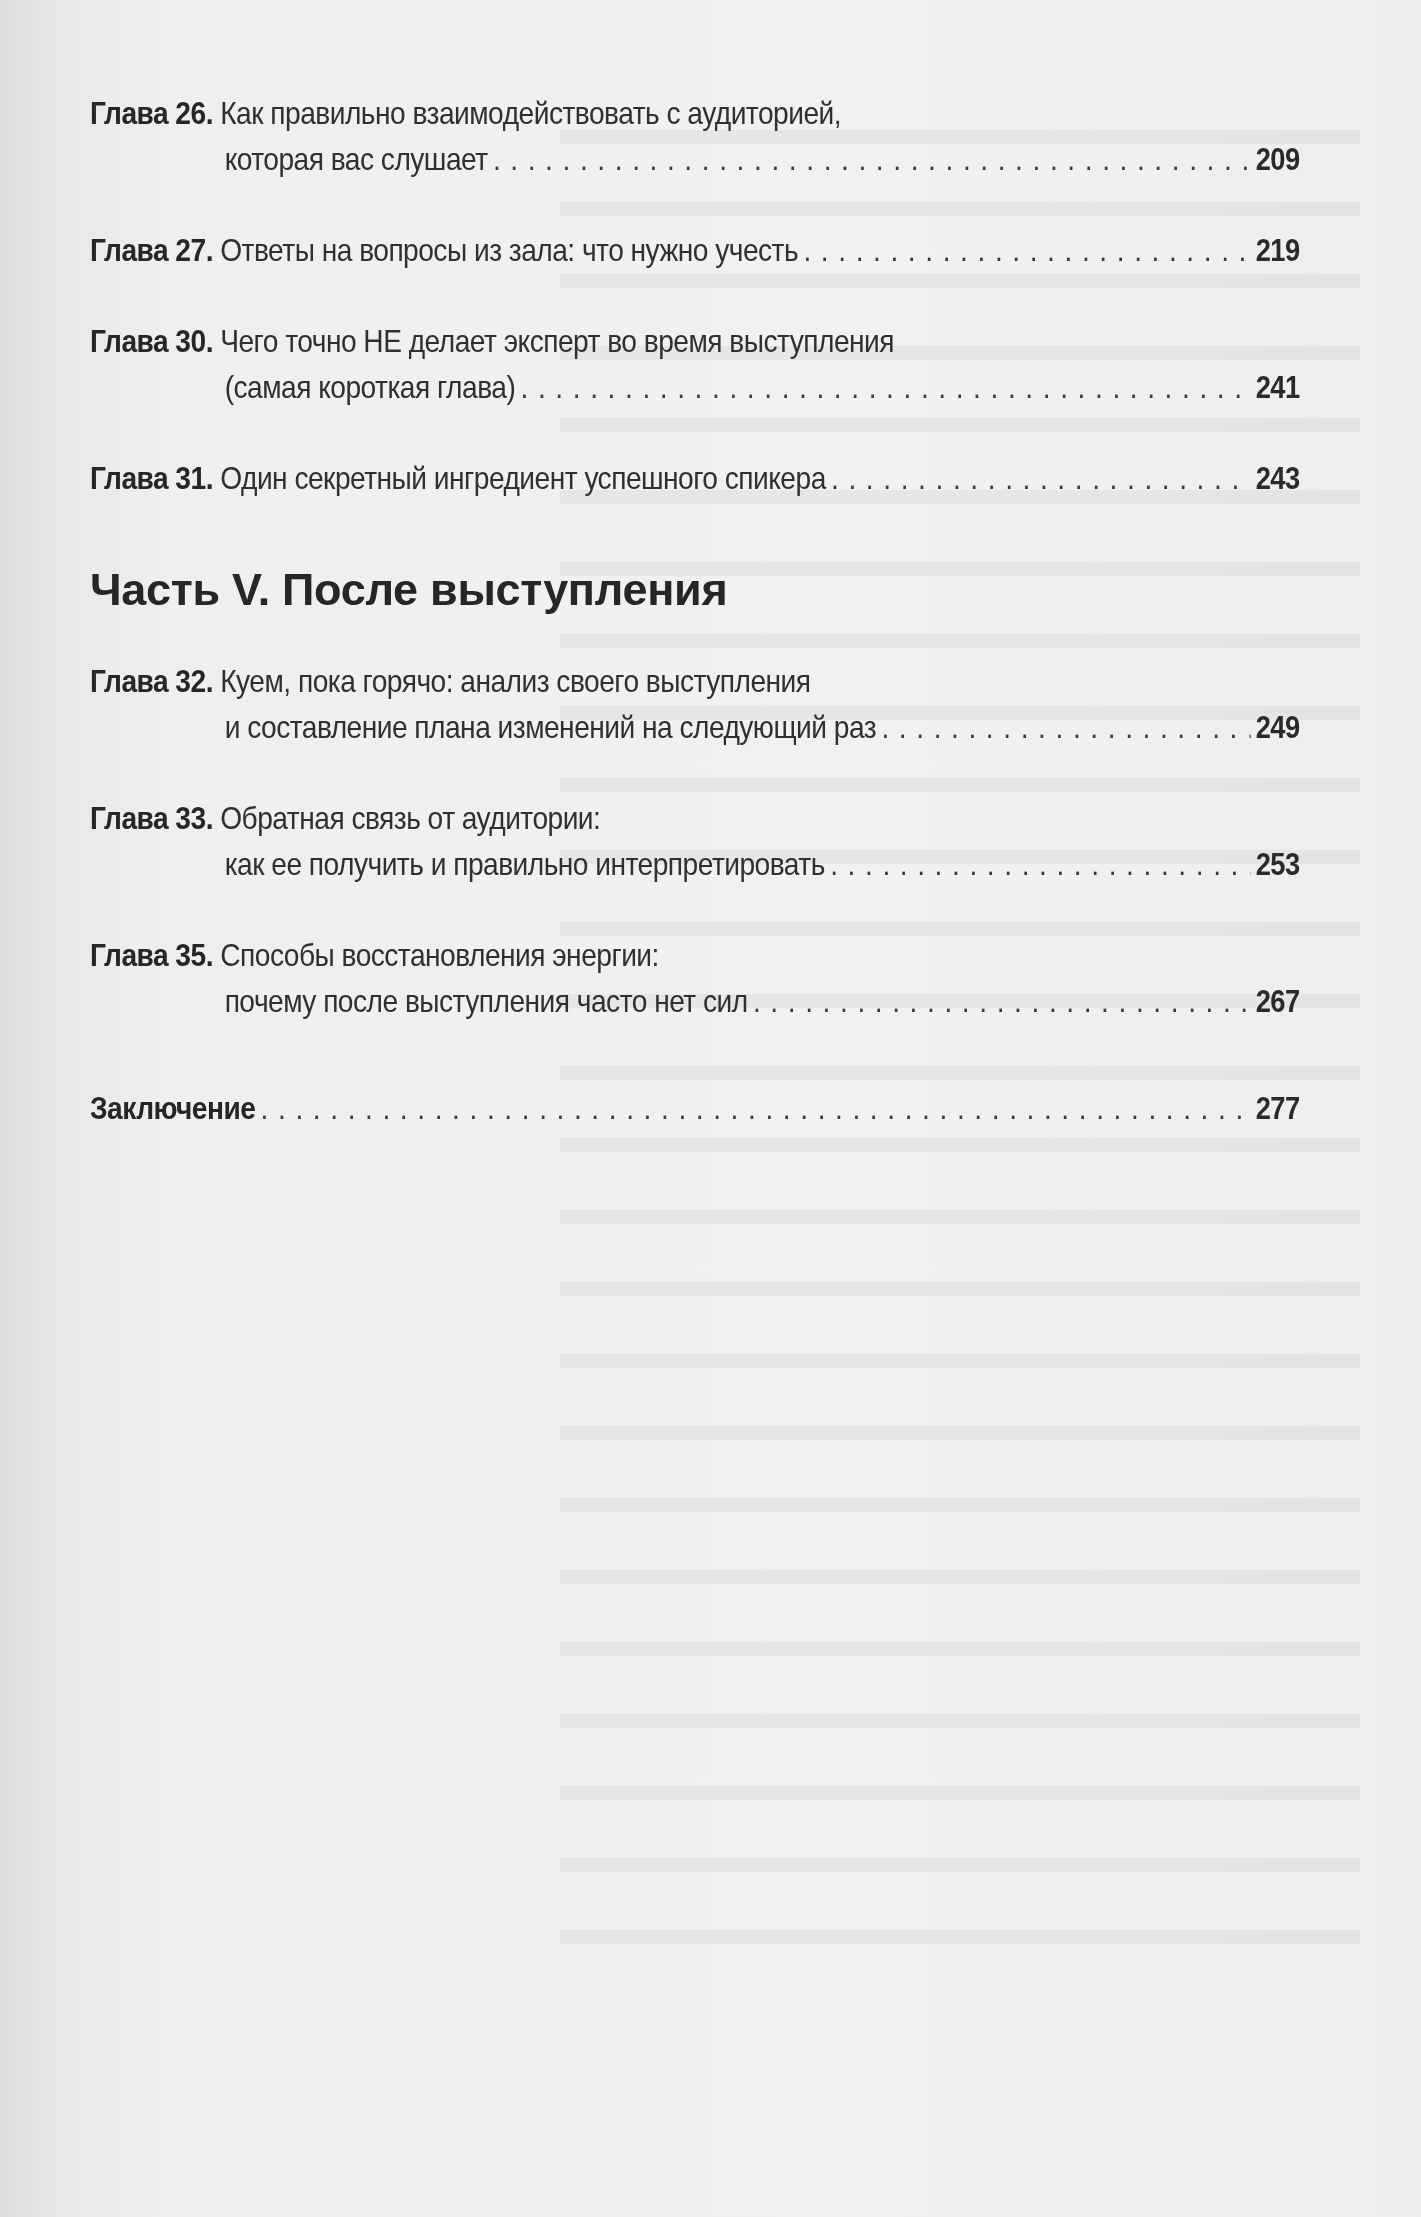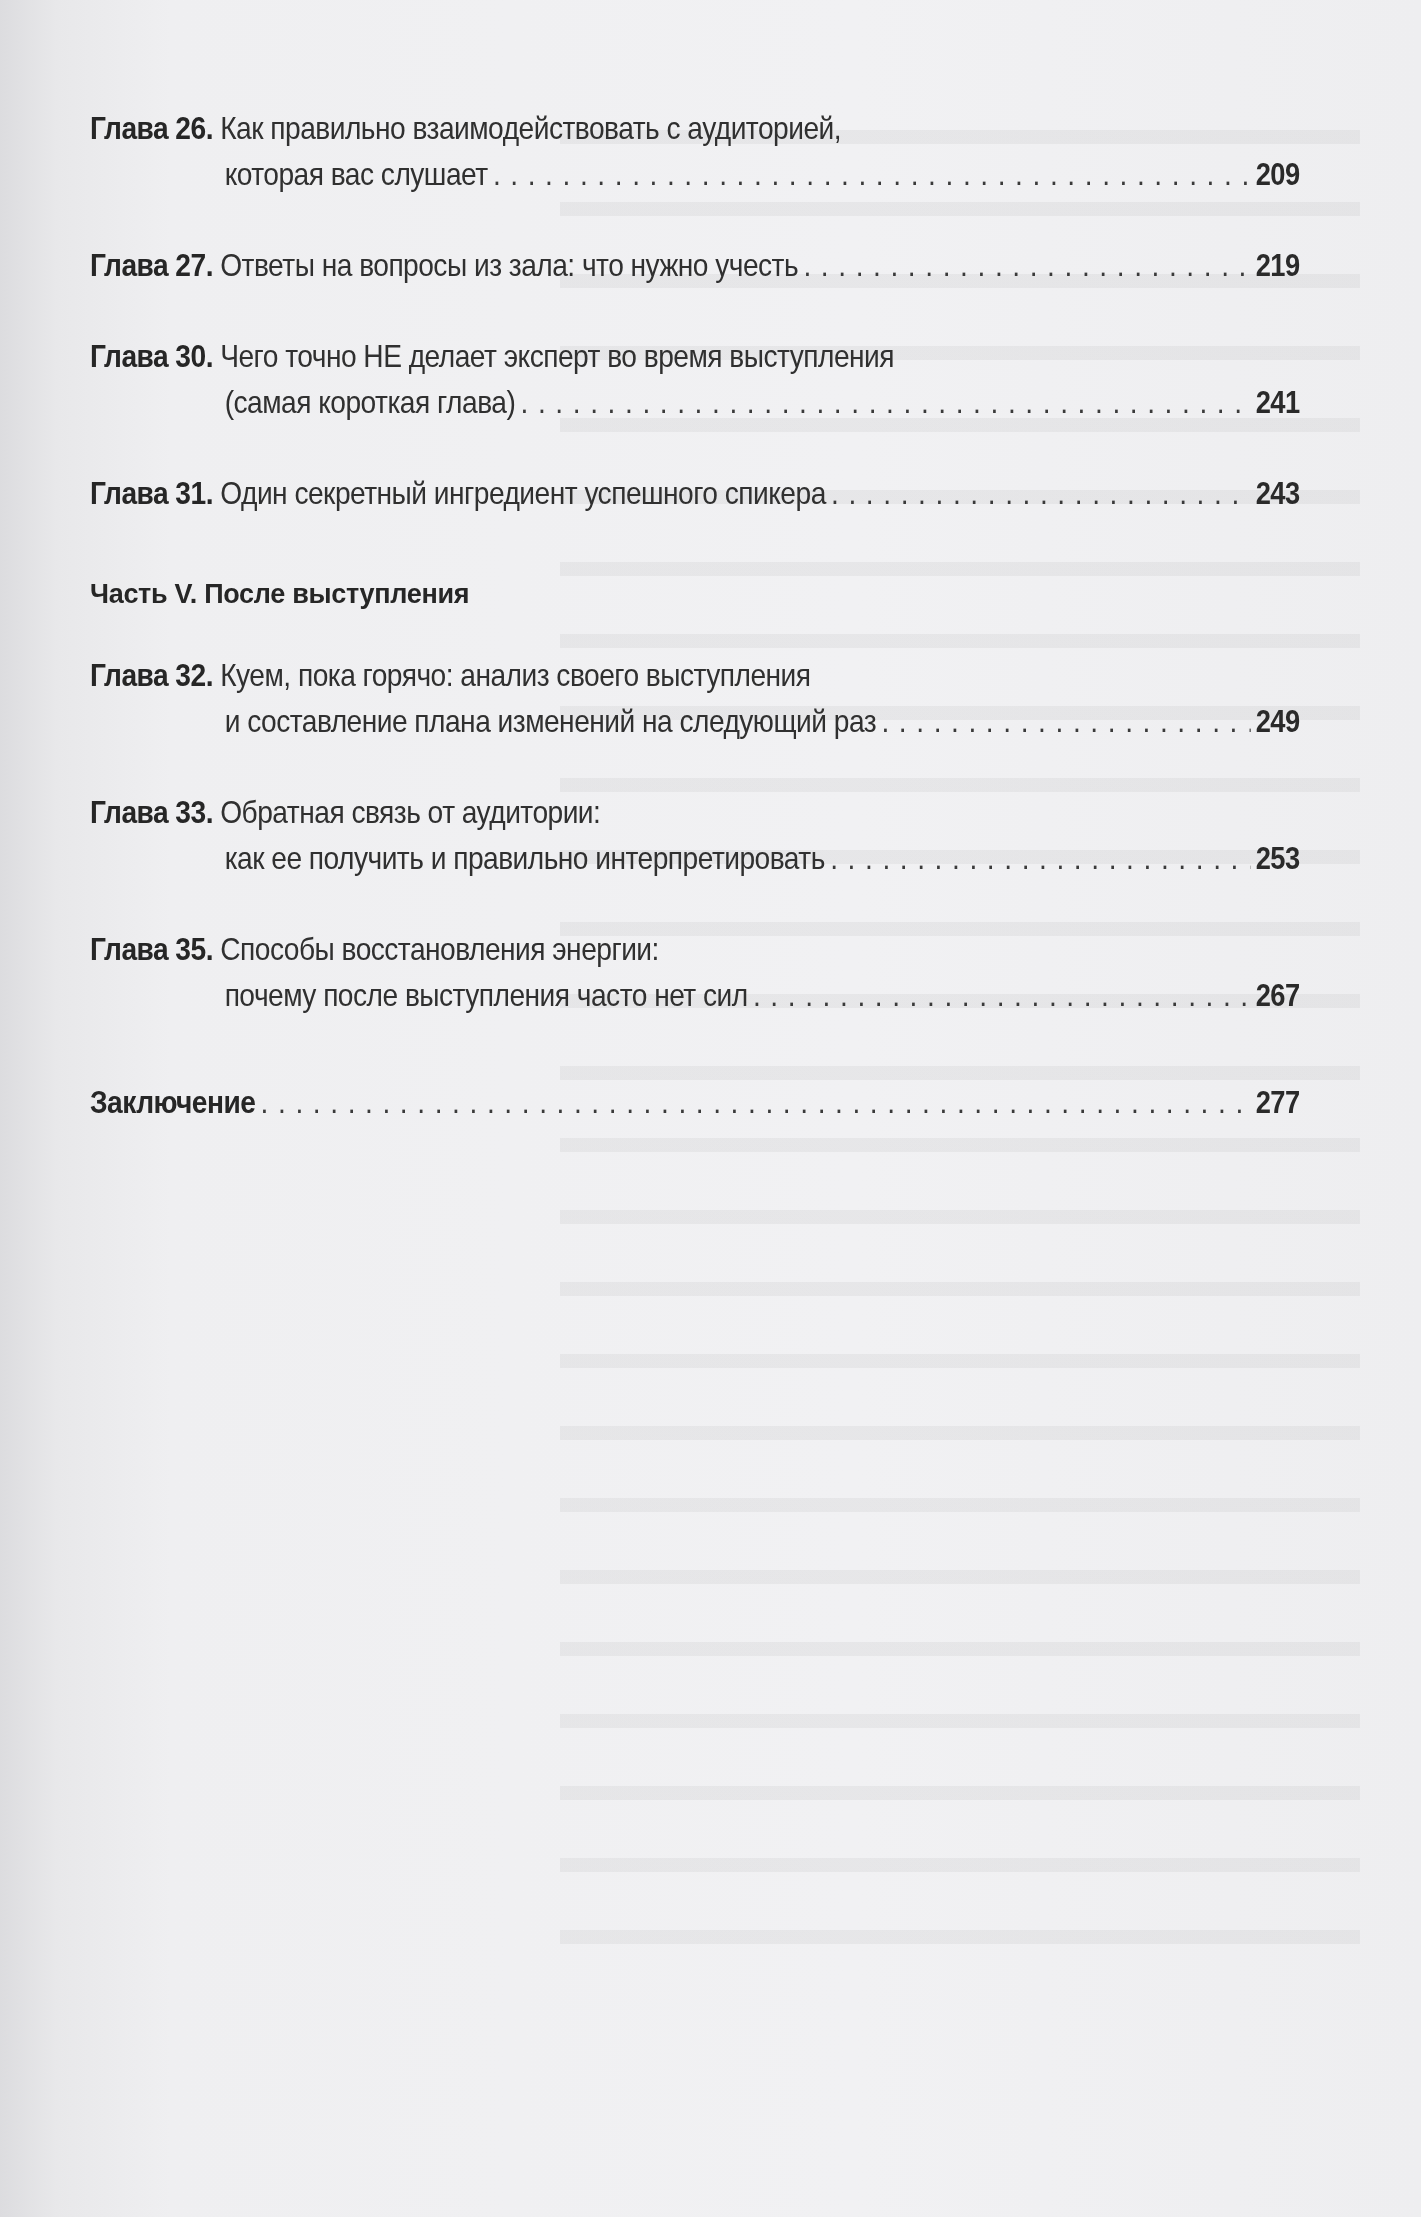--- a/index.html
+++ b/index.html
@@ -21,21 +21,21 @@
       top: 100px;
       width: 800px;
       height: 1900px;
       opacity: 0.06;
       background: repeating-linear-gradient(180deg, transparent 0px, transparent 30px, #444 30px, #444 44px, transparent 44px, transparent 72px);
       pointer-events: none;
     }
     .toc {
       position: absolute;
       left: 90px;
-      top: 105px;
+      top: 90px;
       width: 1210px;
     }
     .entry {
       position: relative;
       margin-bottom: 44px;
     }
     .entry .line {
       display: flex;
       align-items: baseline;
       font-size: 32px;
@@ -71,21 +71,21 @@
       content: ". . . . . . . . . . . . . . . . . . . . . . . . . . . . . . . . . . . . . . . . . . . . . . . . . . . . . . . . . . . . . . . . . . . . . . . . . . . . . . . . . . . . . . . . . . . . . . . . . . . . . . .";
       letter-spacing: 1px;
     }
     .page {
       font-weight: bold;
       white-space: nowrap;
       color: #2a2a2a;
       font-size: 31px;
     }
     .part {
-      font-size: 27px;
+      font-size: 45px;
       font-weight: bold;
       color: #262626;
       margin: 62px 0 42px 0;
       letter-spacing: -0.3px;
     }
   </style>
 </head>
 <body>
 
 <div class="ghost"></div>

